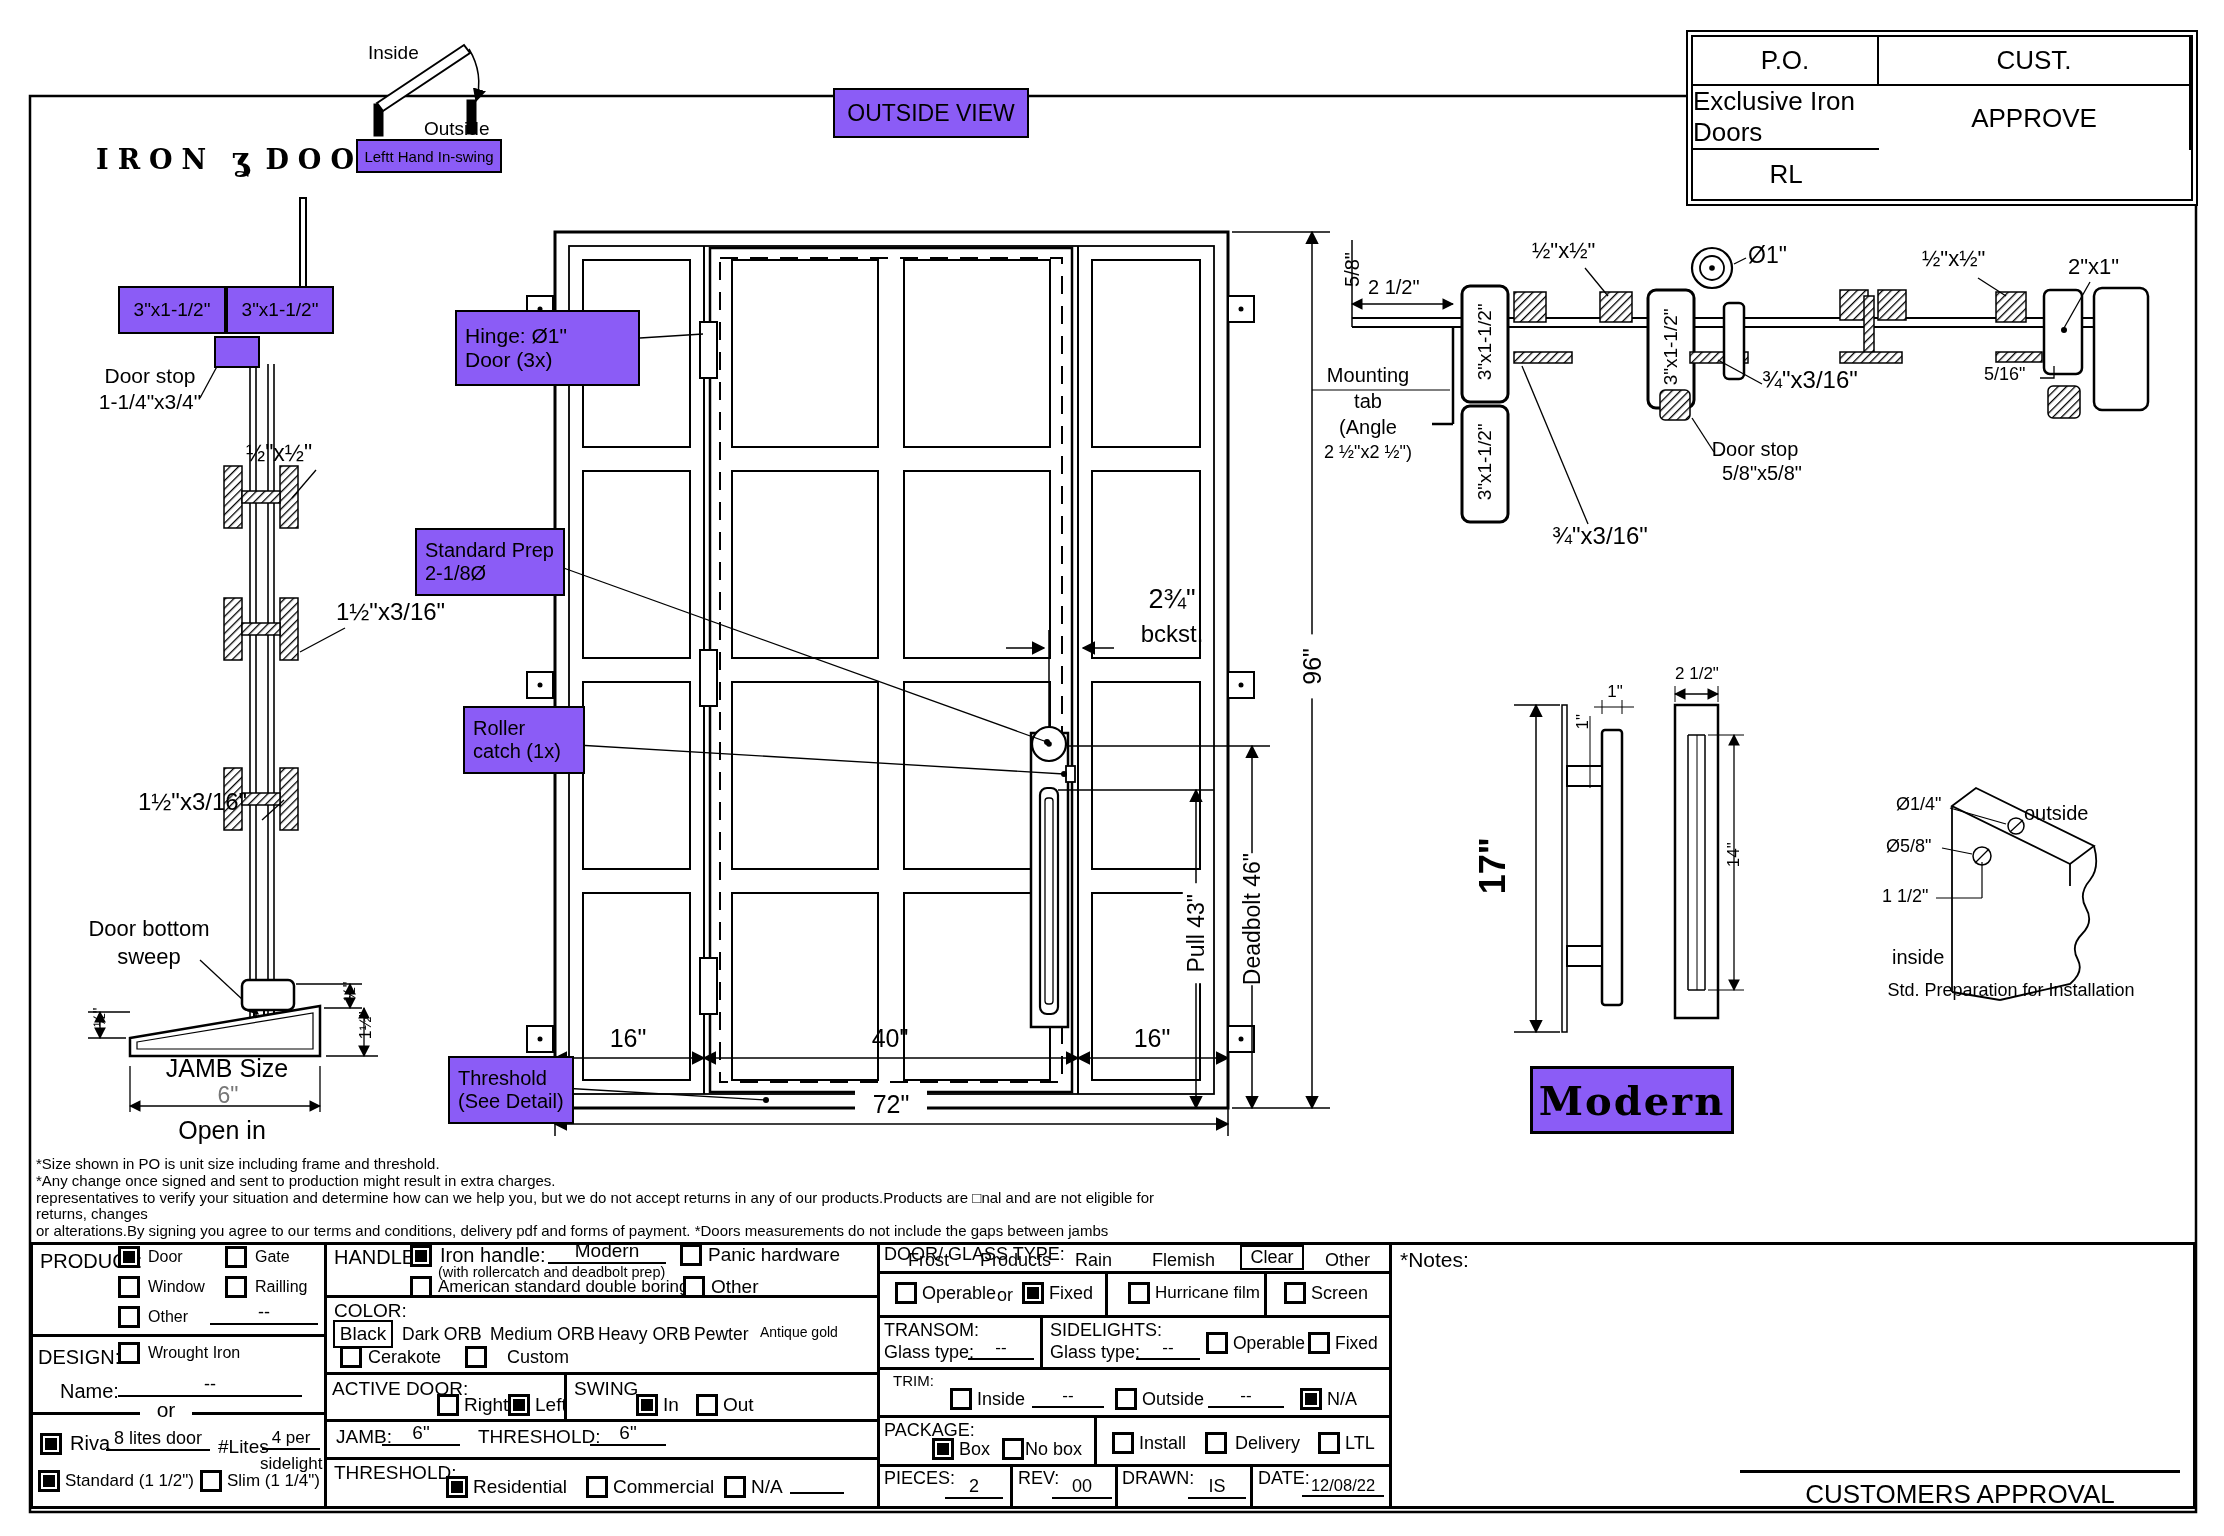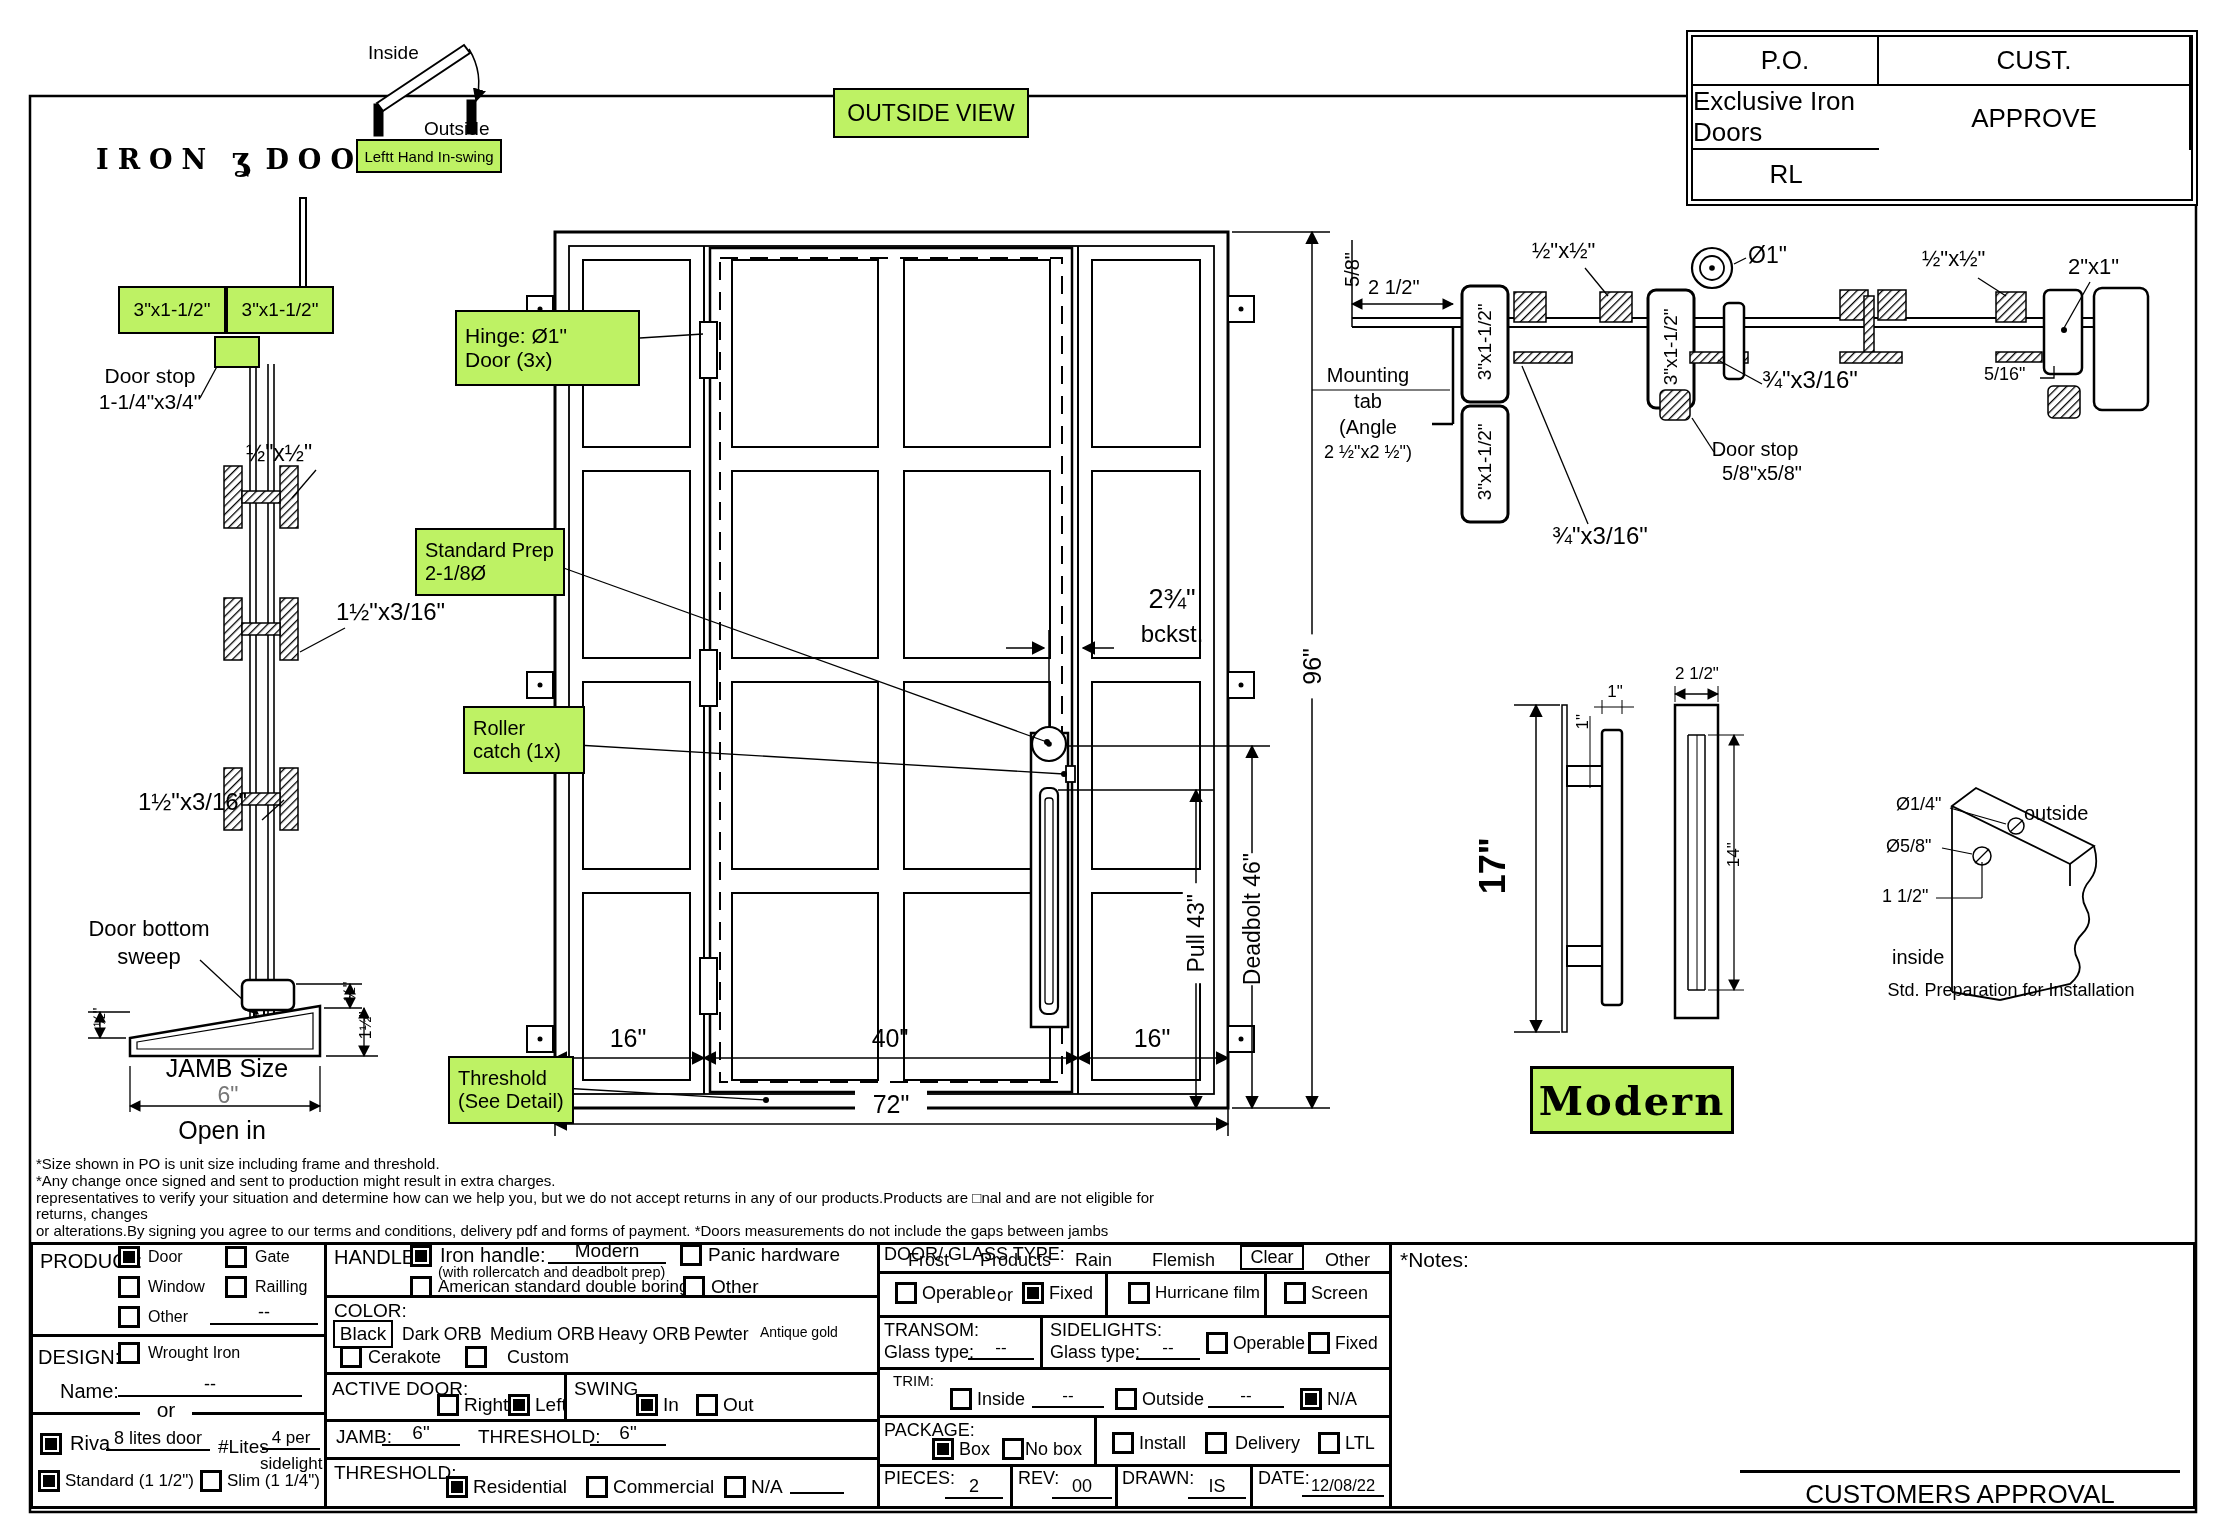--- a/index.html
+++ b/index.html
@@ -2,21 +2,21 @@
 <html><head>
 <meta charset="utf-8">
 <style>
   html,body{margin:0;padding:0;background:#e8e8e8}
   #sheet{position:relative;width:2224px;height:1536px;background:#fff;font-family:"Liberation Sans",sans-serif;color:#000;overflow:hidden}
   svg{position:absolute;left:0;top:0}
   .t{position:absolute;white-space:nowrap;font-size:19px;line-height:1.15;color:#000}
   .c{text-align:center}
   .rot{transform:rotate(-90deg)}
   .wbg{background:#fff}
-  .lbox{position:absolute;border:2.5px solid #000;background:#bef264;text-align:center;display:flex;align-items:center;justify-content:center}
+  .lbox{position:absolute;border:2.5px solid #000;background:#8b5cf6;text-align:center;display:flex;align-items:center;justify-content:center}
   .cb{display:inline-block;width:22px;height:22px;border:3px solid #000;background:#fff;position:relative;flex:none;box-sizing:border-box}
   .cb.checked::after{content:"";position:absolute;left:2px;top:2px;right:2px;bottom:2px;background:#000}
   .row{position:absolute;display:flex;align-items:center;gap:8px}
   .uv{display:inline-block;border-bottom:2.5px solid #000;text-align:center}
   .cell{position:absolute;border:3px solid #000;box-sizing:border-box;background:transparent}
   .selbox{position:absolute;border:2.5px solid #000;text-align:center;background:#fff}
   .logo-script{position:absolute;font-family:"DejaVu Serif",serif;font-style:italic;font-size:80px;letter-spacing:-2px}
   .logo-sub{position:absolute;display:flex;align-items:center;gap:16px;font-family:"DejaVu Serif",serif;font-size:27px;letter-spacing:9px;font-weight:600}
   .serifbox{font-family:"DejaVu Serif",serif;font-weight:600;font-size:40px;letter-spacing:2px}
 </style>

